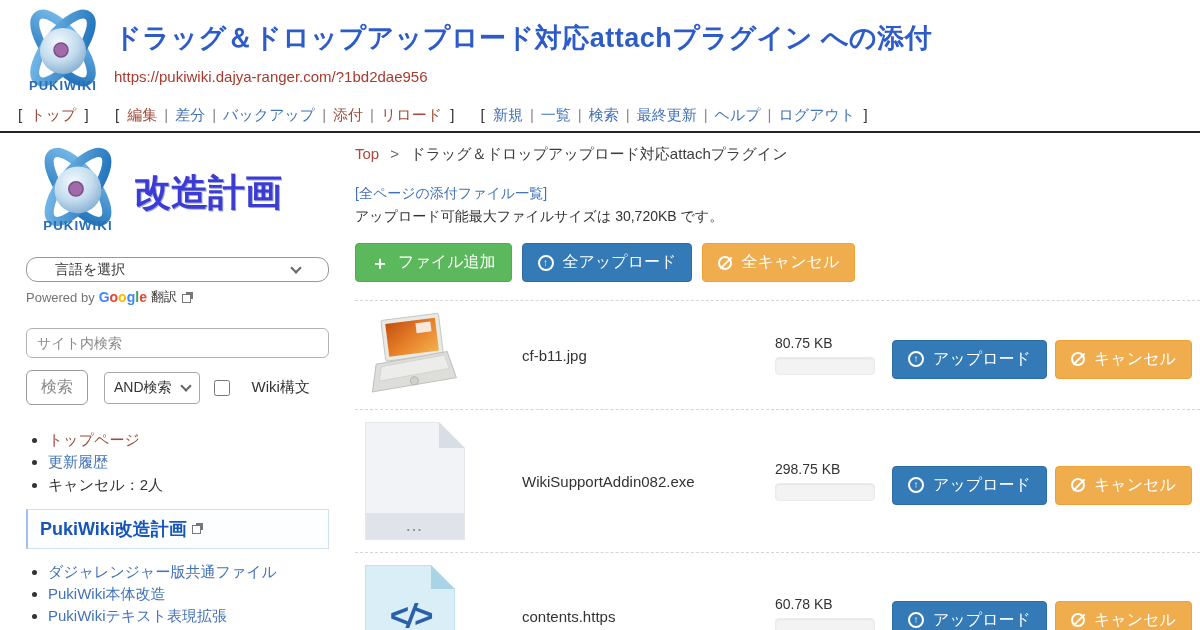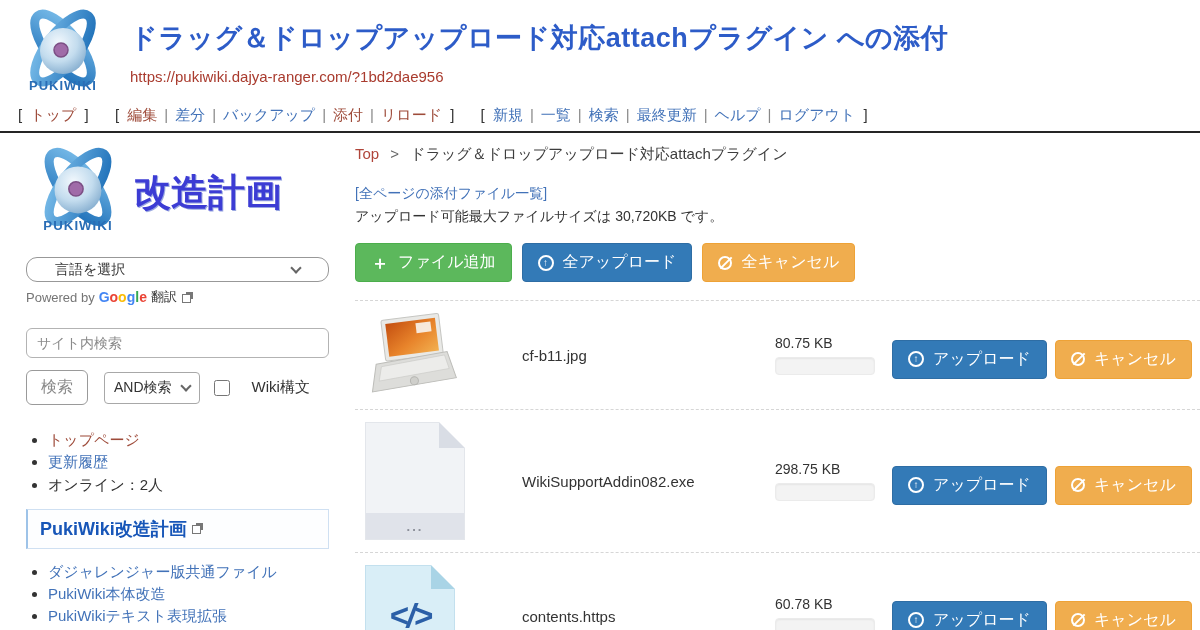--- a/index.html
+++ b/index.html
@@ -9,21 +9,21 @@
     font-family:"Liberation Sans", sans-serif; color:#333;
   }
   a { text-decoration:none; cursor:pointer; }
   .lnk-blue { color:#4272b8; }
   .lnk-visited { color:#9e4b3a; }
   .lnk-plain { color:#333; }
 
   
   .header { display:flex; align-items:flex-start; padding:8px 0 0 12px; }
   .logo-box { width:102px; flex-shrink:0; }
-  .header-text { margin-left:16px; padding-top:12px; }
+  .header-text { padding-top:12px; }
   .page-title { font-size:27px; font-weight:bold; color:#2d5cc8; margin:0 0 12px 0; letter-spacing:.5px; }
   .page-url { font-size:15px; color:#a93b2e; display:inline-block; }
 
   
   .navbar { padding:2px 0 6px 14px; font-size:15px; white-space:nowrap; }
   .navbar .br { color:#333; margin:0 4px; }
   .navbar .sep { color:#888; margin:0 7px; }
   .navbar .grp { margin-right:14px; }
   .rule { border-top:2px solid #252525; }
 
@@ -199,21 +199,21 @@
       </div>
       <label class="wiki-check">
         <input type="checkbox" style="">
         <span>Wiki構文</span>
       </label>
     </div>
 
     <ul class="side-list">
       <li><a class="lnk-visited">トップページ</a></li>
       <li><a class="lnk-blue">更新履歴</a></li>
-      <li><span class="lnk-plain">オンライン：2人</span></li>
+      <li><span class="lnk-plain">キャンセル：2人</span></li>
     </ul>
 
     <div class="section-box">
       <a class="section-title">
           <span>PukiWiki改造計画</span>
           <span class="ext-icon"></span>
         </a>
     </div>
 
     <ul class="side-list">

